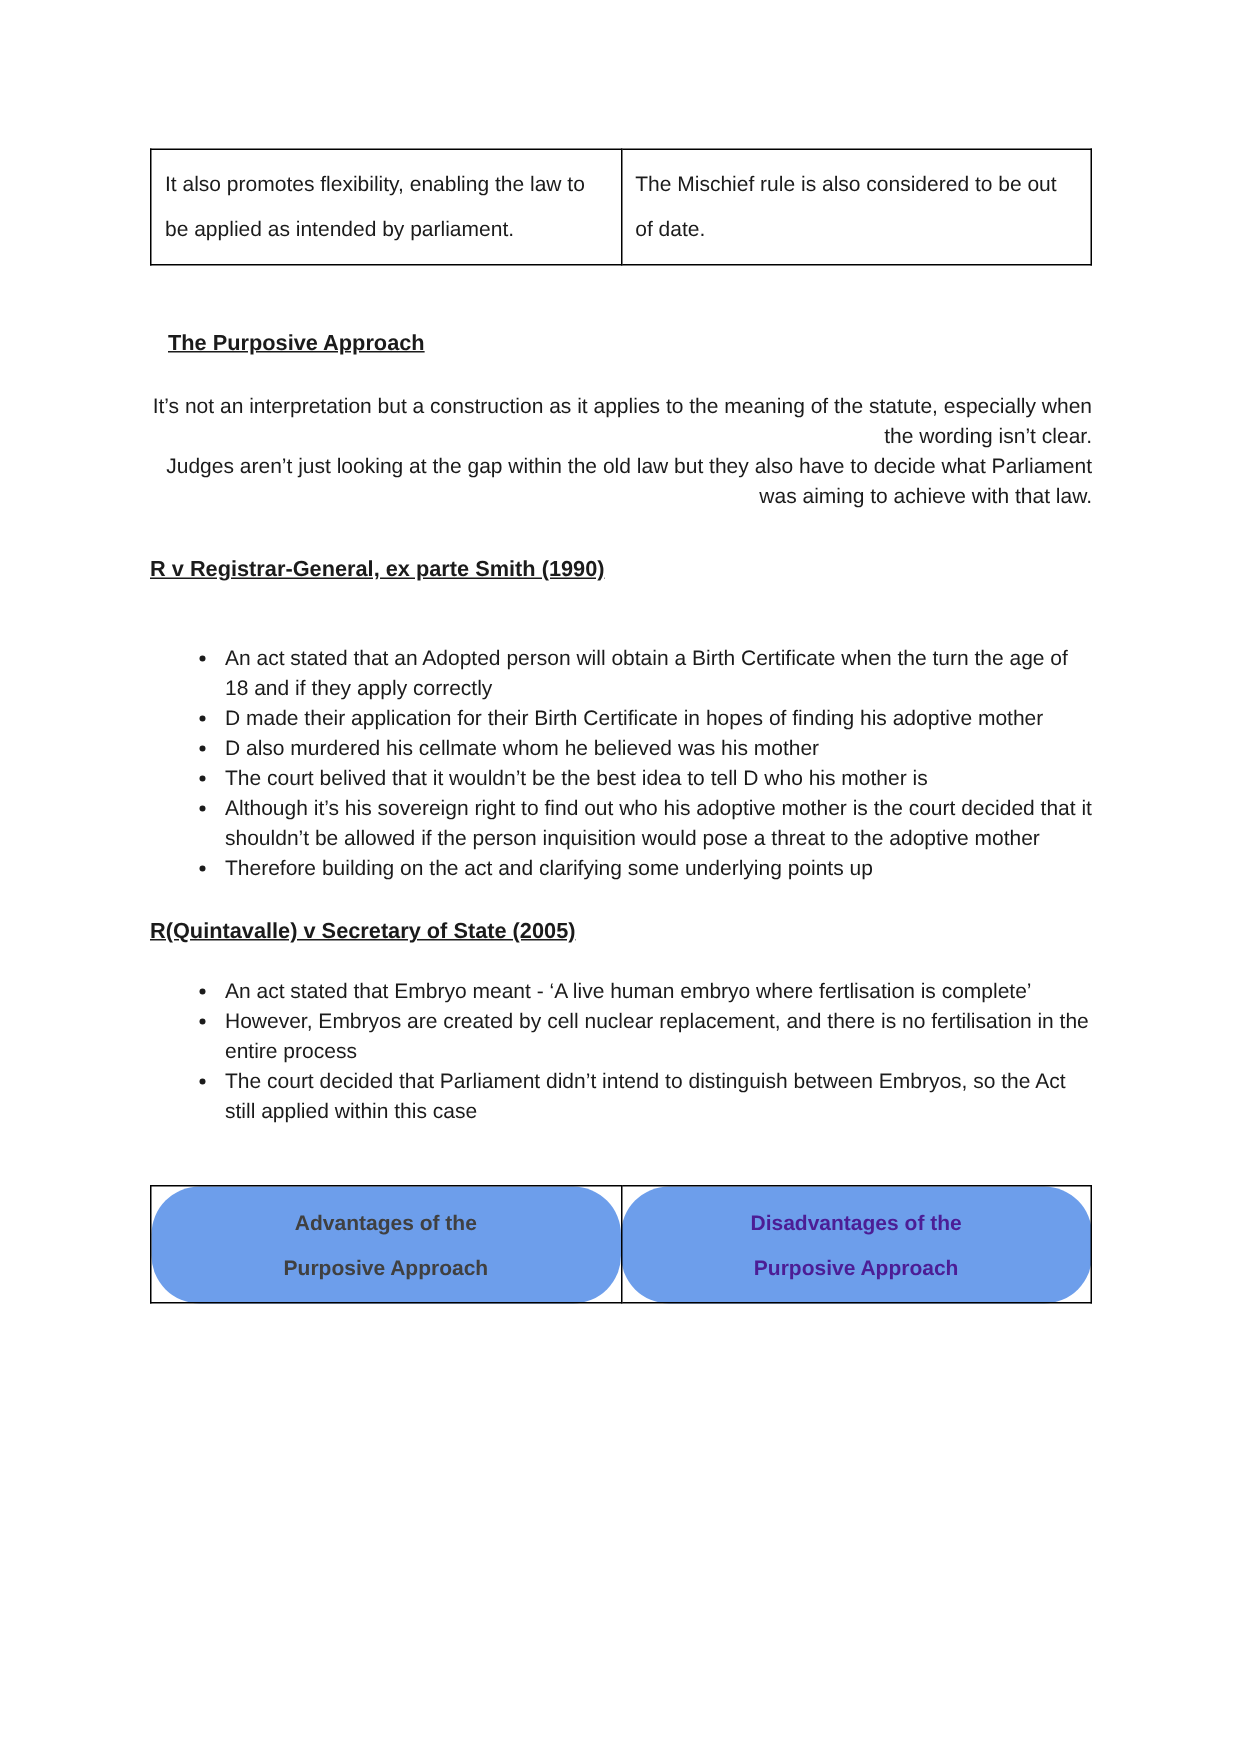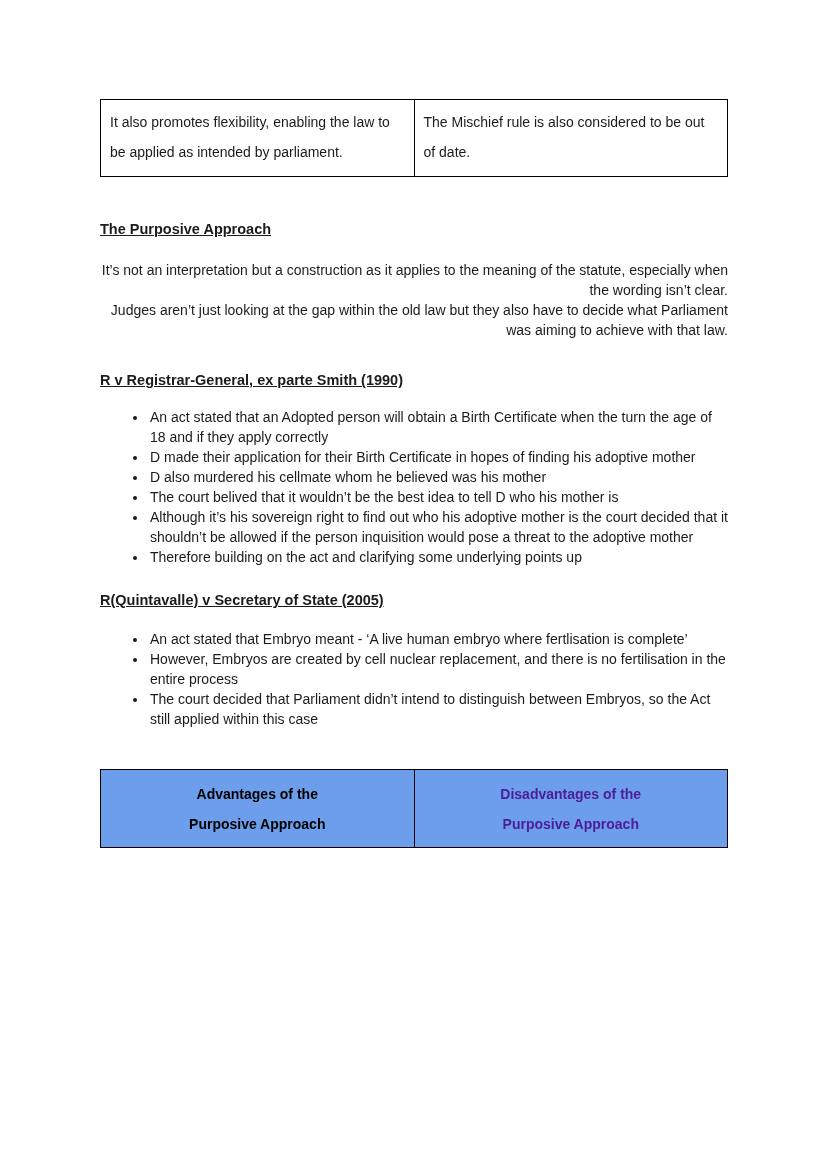--- a/index.html
+++ b/index.html
@@ -1,15 +1,15 @@
 <!DOCTYPE html>
 <html><head>
 <meta charset="utf-8">
 <style>
-  * { margin: 0; padding: 0; box-sizing: border-box; }
+  * { margin: 0; padding: 0; box-sizing: border-box; border-radius: 32px; }
   html, body { background: #ffffff; }
   body {
     width: 828px; height: 1169px;
     font-family: "Liberation Sans", sans-serif;
     color: #1b1b1b;
     overflow: hidden;
   }
   .page {
     position: relative;
     width: 828px; height: 1169px;
@@ -31,33 +31,33 @@
   }
   table.top-table tr.row-1 td { height: 77px; }
   table.top-table tr.row-2 td { height: 104px; }
 
   .heading {
     font-size: 14.5px;
     font-weight: bold;
     text-decoration: underline;
     line-height: 19px;
   }
-  .h-purposive { margin-top: 43px; }
+  .h-purposive { margin-top: 43px; margin-left: 12px; }
   .h-smith { margin-top: 31px; }
   .h-quintavalle { margin-top: 24px; }
 
   .para-block { margin-top: 21px; }
   .para-block p {
     font-size: 14px;
     line-height: 20px;
     text-align: right;
   }
 
   ul.bullets {
-    margin-top: 17px;
+    margin-top: 38px;
     padding-left: 48px;
     list-style-type: disc;
   }
   ul.bullets.second { margin-top: 19px; }
   ul.bullets li {
     font-size: 14px;
     line-height: 20px;
     padding-left: 2px;
   }
 
@@ -115,21 +115,21 @@
   <ul class="bullets second">
     <li>An act stated that Embryo meant - ‘A live human embryo where fertlisation is complete’</li>
     <li>However, Embryos are created by cell nuclear replacement, and there is no fertilisation in the entire process</li>
     <li>The court decided that Parliament didn’t intend to distinguish between Embryos, so the Act still applied within this case</li>
   </ul>
 
   <table class="doc-table blue-table">
     <tbody>
       <tr>
         <td style="background: rgb(109, 158, 235); border-color: rgb(0, 0, 0);">
-          <span class="cell-text" style="color: #000000;">Advantages of the Purposive Approach</span>
+          <span class="cell-text" style="color: #404040;">Advantages of the Purposive Approach</span>
         </td>
         <td style="background: rgb(109, 158, 235); border-color: rgb(0, 0, 0);">
           <span class="cell-text" style="color: #4c1d95;">Disadvantages of the Purposive Approach</span>
         </td>
       </tr>
     </tbody>
   </table>
 
 </div>
 

